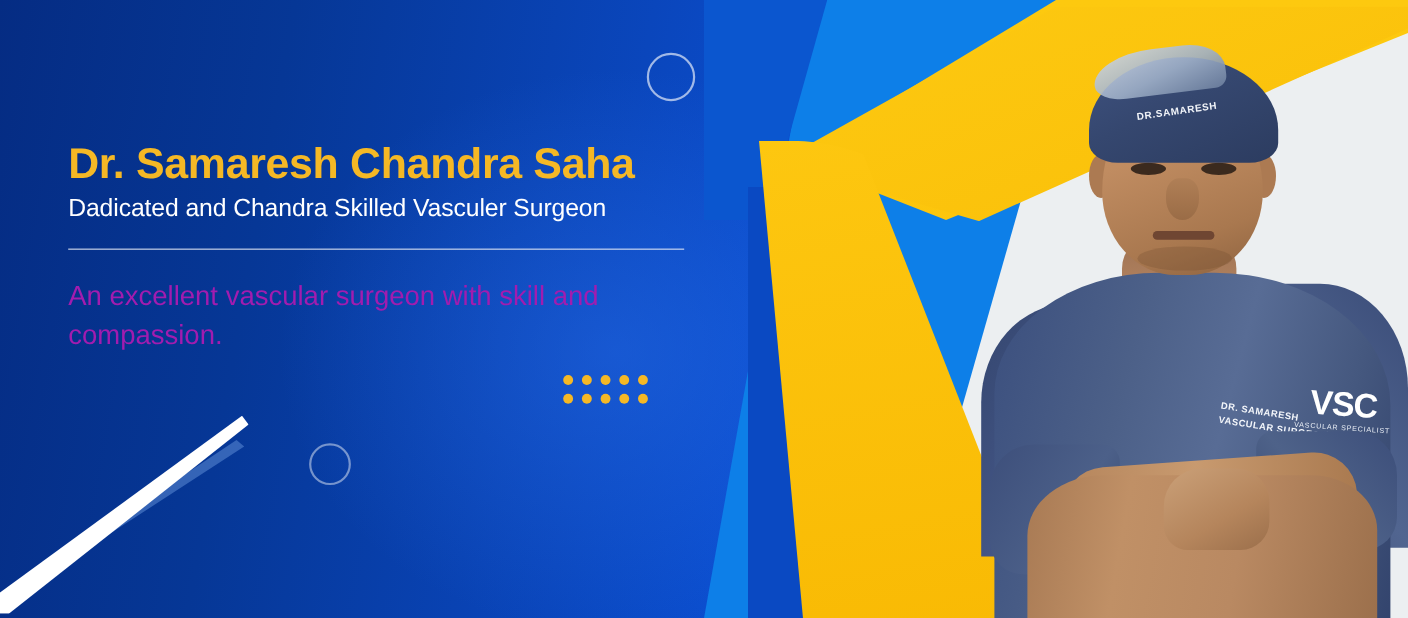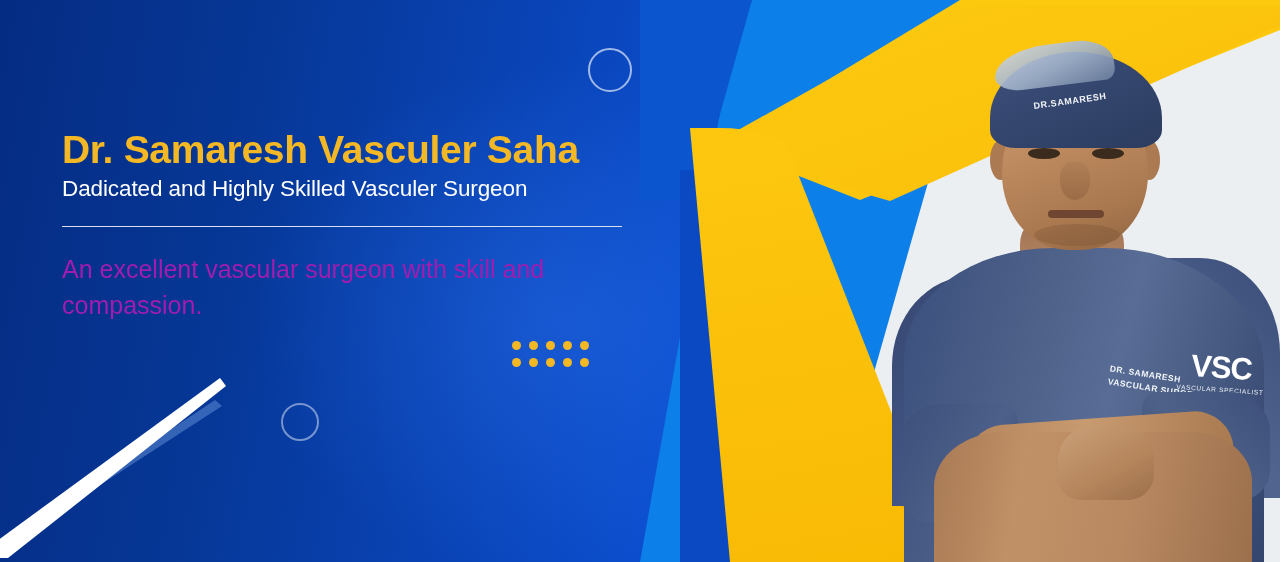--- a/index.html
+++ b/index.html
@@ -251,22 +251,22 @@
     <span class="dot"></span>
     <span class="dot"></span>
     <span class="dot"></span>
     <span class="dot"></span>
     <span class="dot"></span>
     <span class="dot"></span>
     <span class="dot"></span>
   </div>
 
   <div class="copy">
-    <div class="title">Dr. Samaresh Vasculer Saha</div>
-    <div class="subtitle">Dadicated and Highly Skilled Vasculer Surgeon</div>
+    <div class="title">Dr. Samaresh Chandra Saha</div>
+    <div class="subtitle">Dadicated and Chandra Skilled Vasculer Surgeon</div>
     <div class="divider"></div>
     <div class="lede">An excellent vascular surgeon with skill and compassion.</div>
   </div>
 
   <div class="doctor">
     <div class="d-el shoulder-r"></div>
     <div class="d-el shoulder-l"></div>
     <div class="d-el neck"></div>
     <div class="d-el torso"></div>
 

